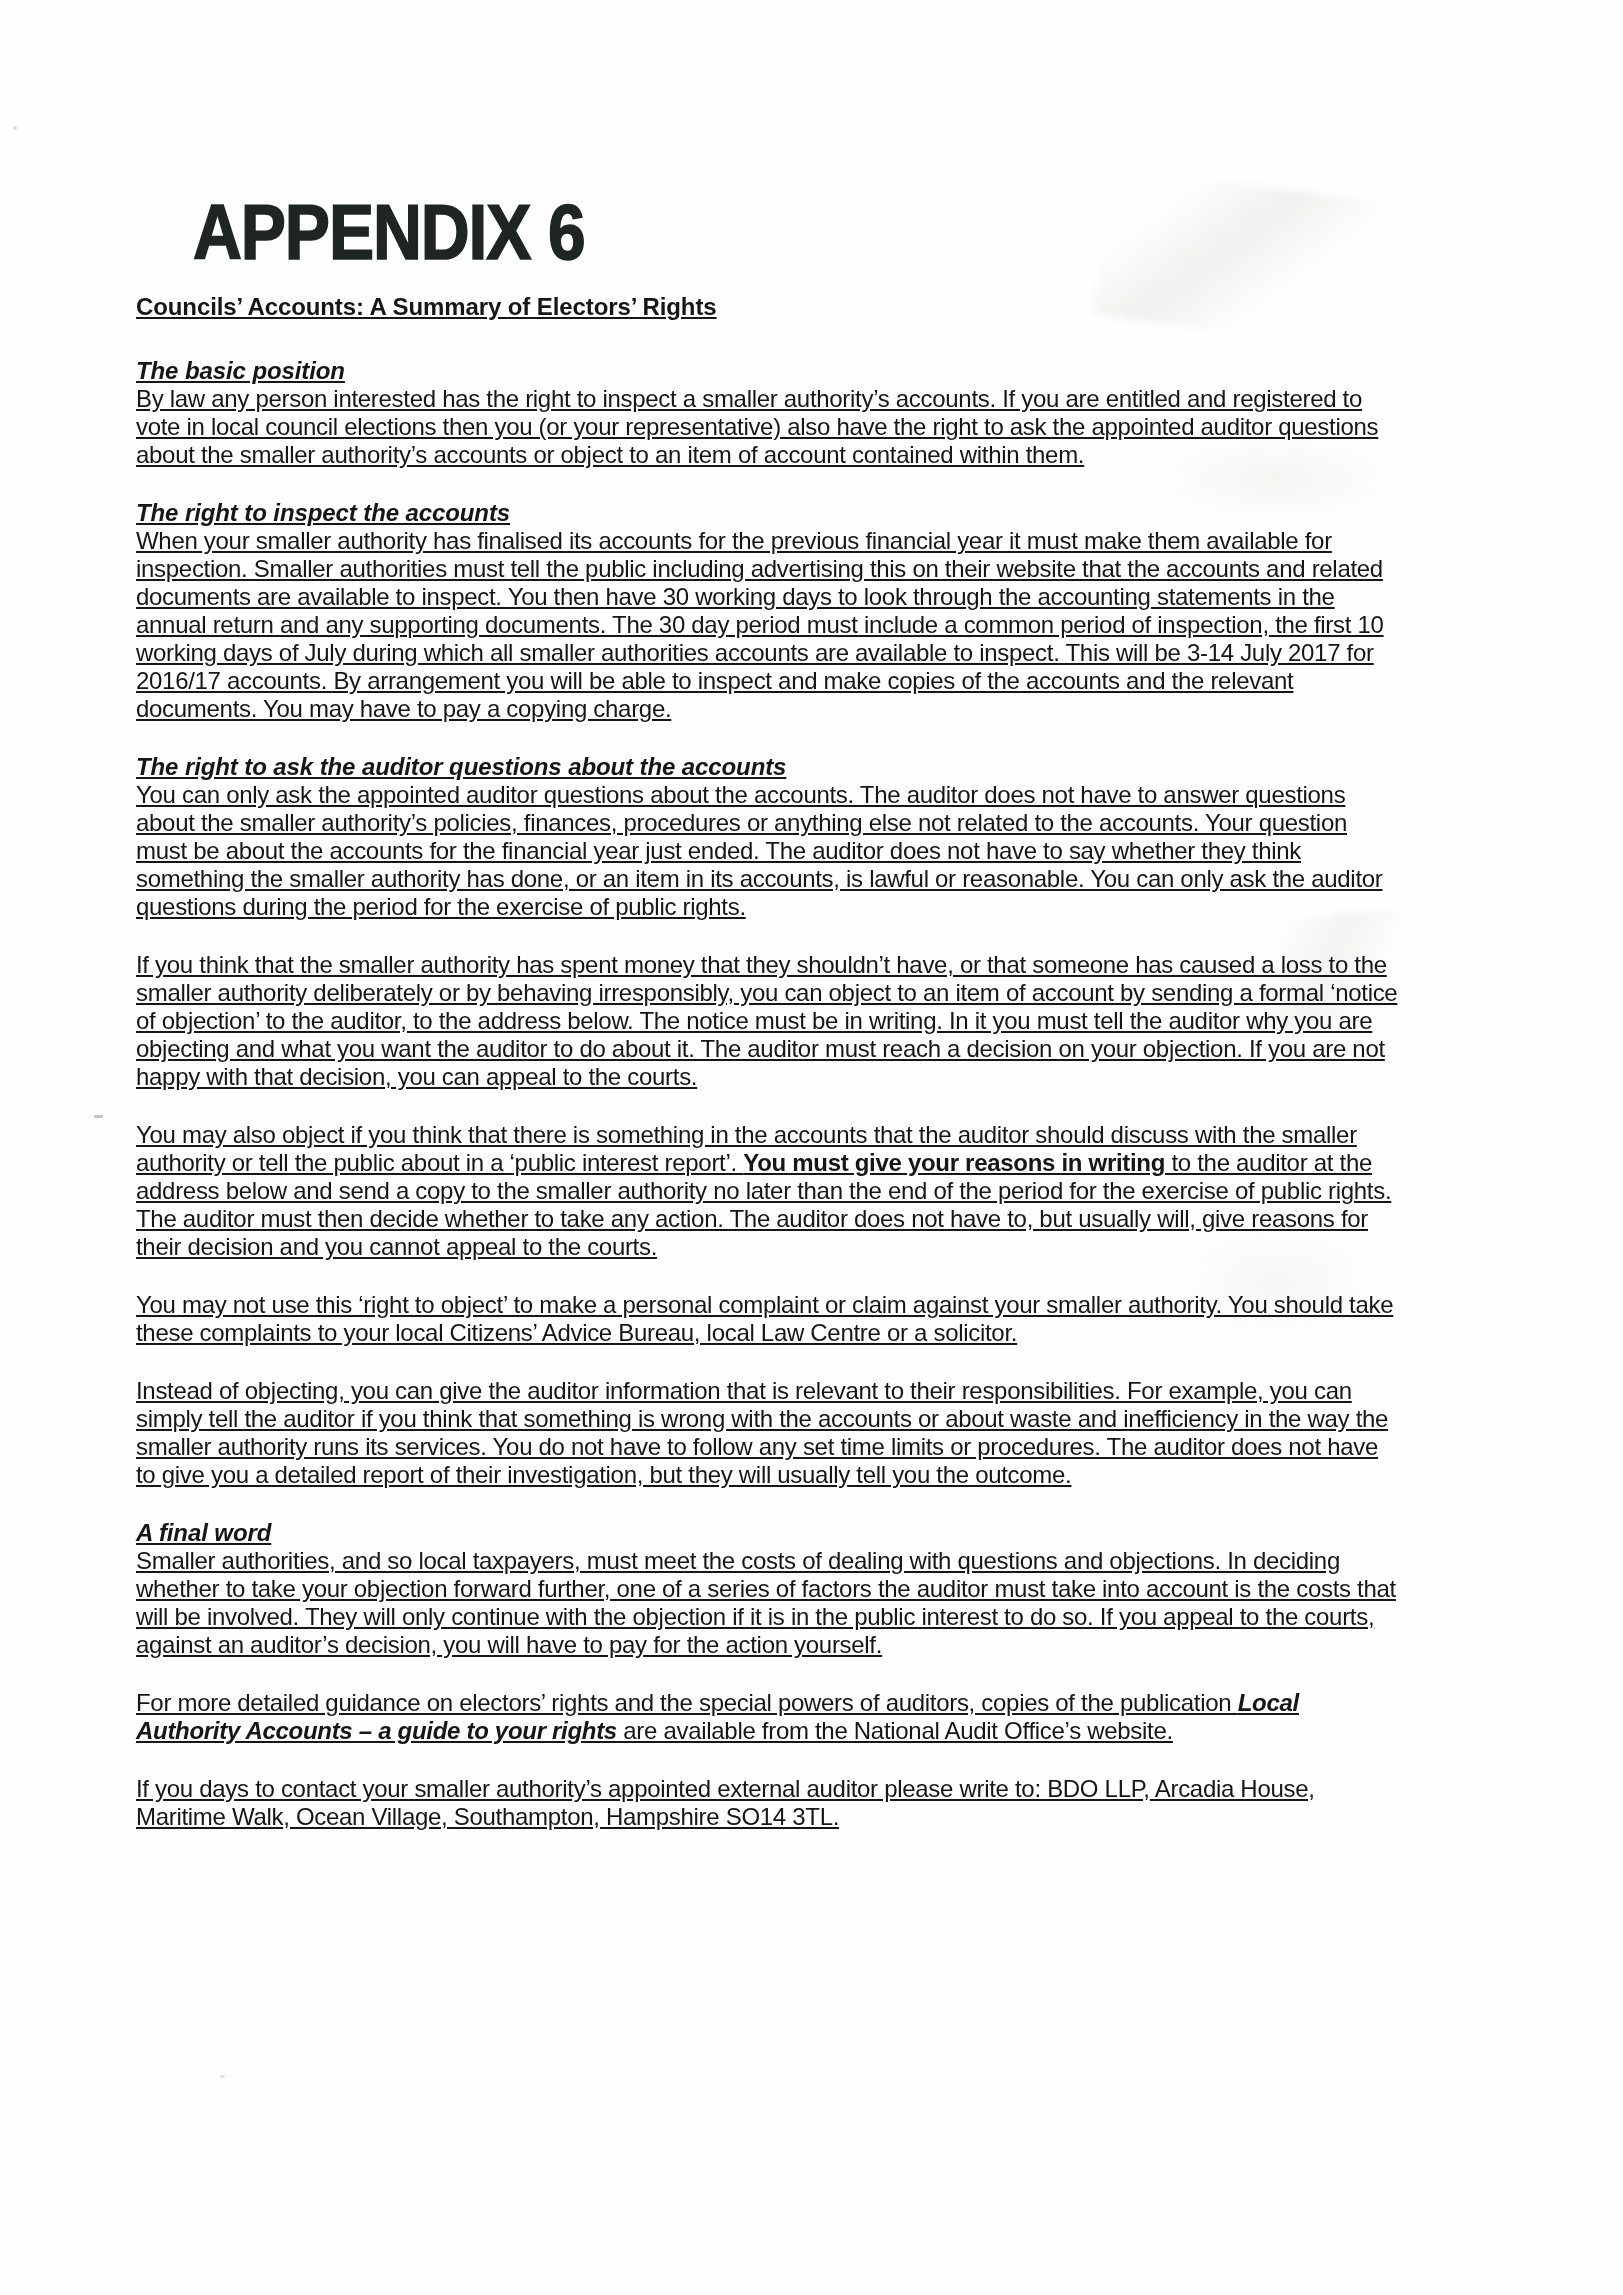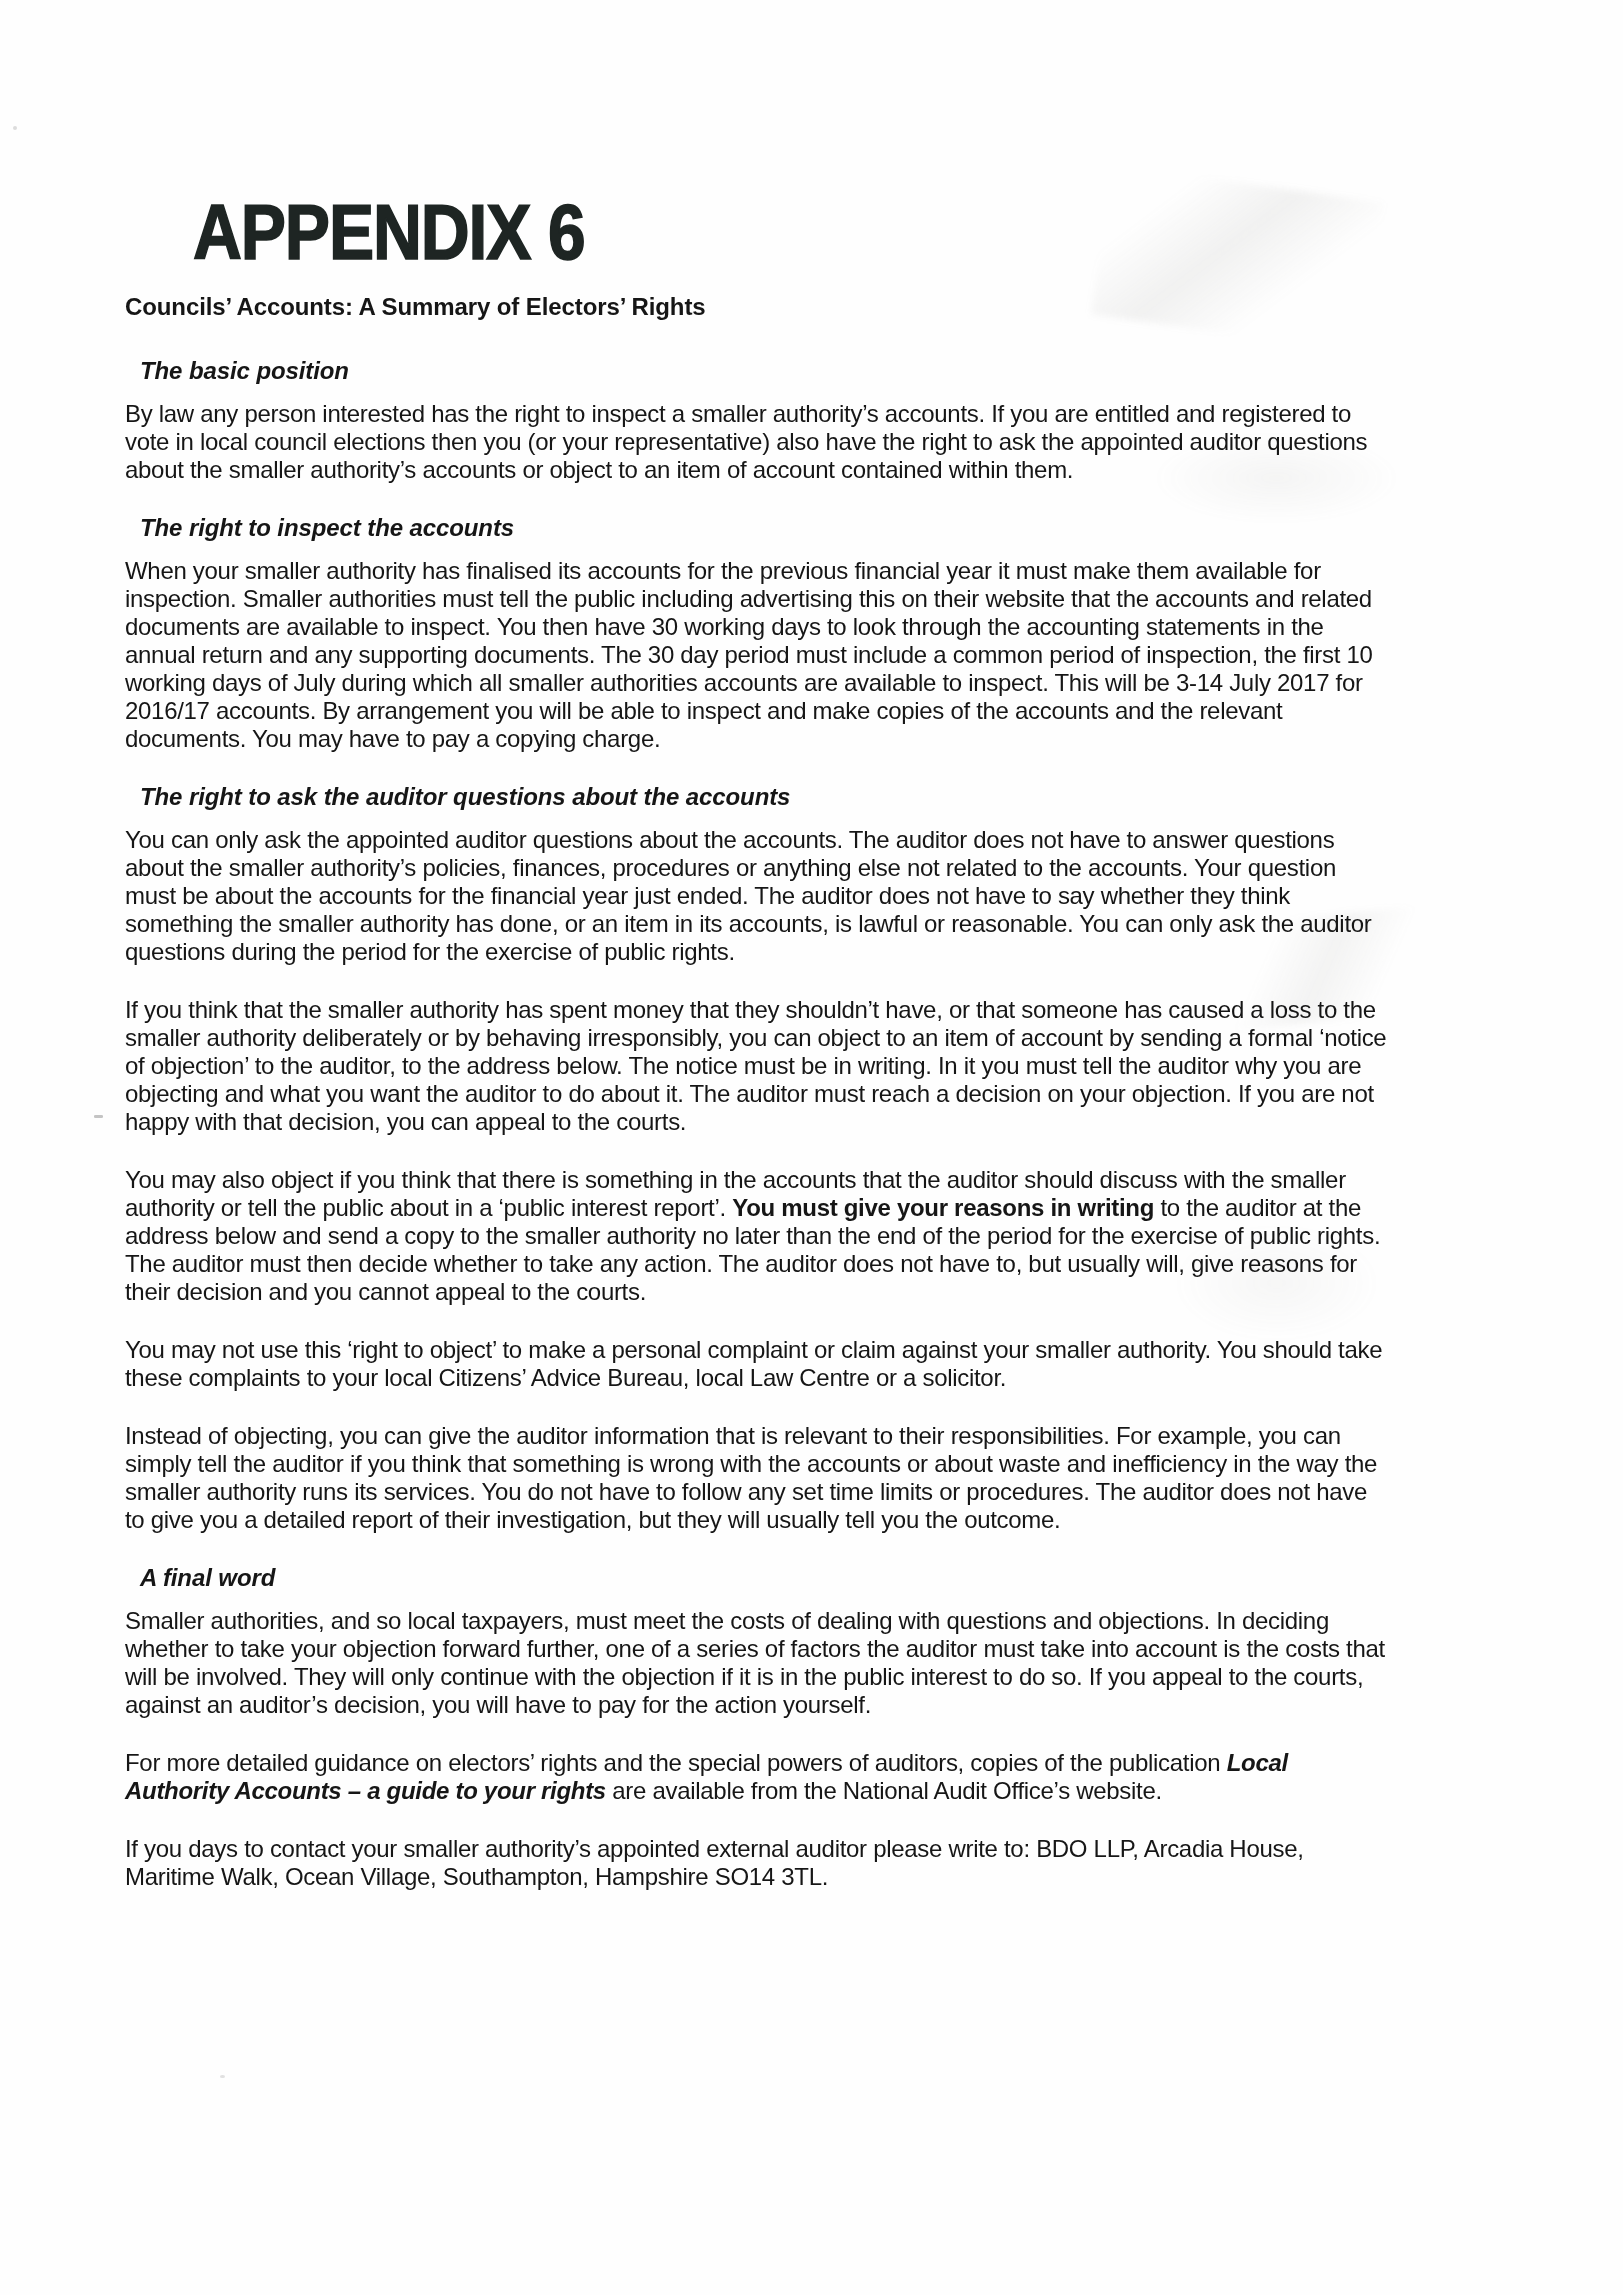--- a/index.html
+++ b/index.html
@@ -26,38 +26,39 @@
     font-weight: 700;
     letter-spacing: -1.3px;
     color: #1e2523;
     -webkit-text-stroke: 1.6px #1e2523;
     transform: scaleX(0.88);
     transform-origin: left top;
     white-space: nowrap;
   }
   .content {
     position: absolute;
-    left: 125px;
+    left: 136px;
     top: 293px;
     width: 1282px;
+    text-decoration: underline;
   }
   .subtitle {
     font-size: 24px;
     font-weight: 700;
     line-height: 28px;
     letter-spacing: -0.1px;
     margin: 0 0 36px 0;
   }
   .section-heading {
     font-size: 24px;
     font-weight: 700;
     font-style: italic;
     line-height: 28px;
     letter-spacing: -0.1px;
-    margin: 15px;
+    margin: 0;
   }
   .body-para {
     font-size: 24px;
     line-height: 28px;
     letter-spacing: -0.3px;
     margin: 0 16px 30px 0;
     text-align: left;
   }
   .run.b { font-weight: 700; }
   .run.i { font-style: italic; }

